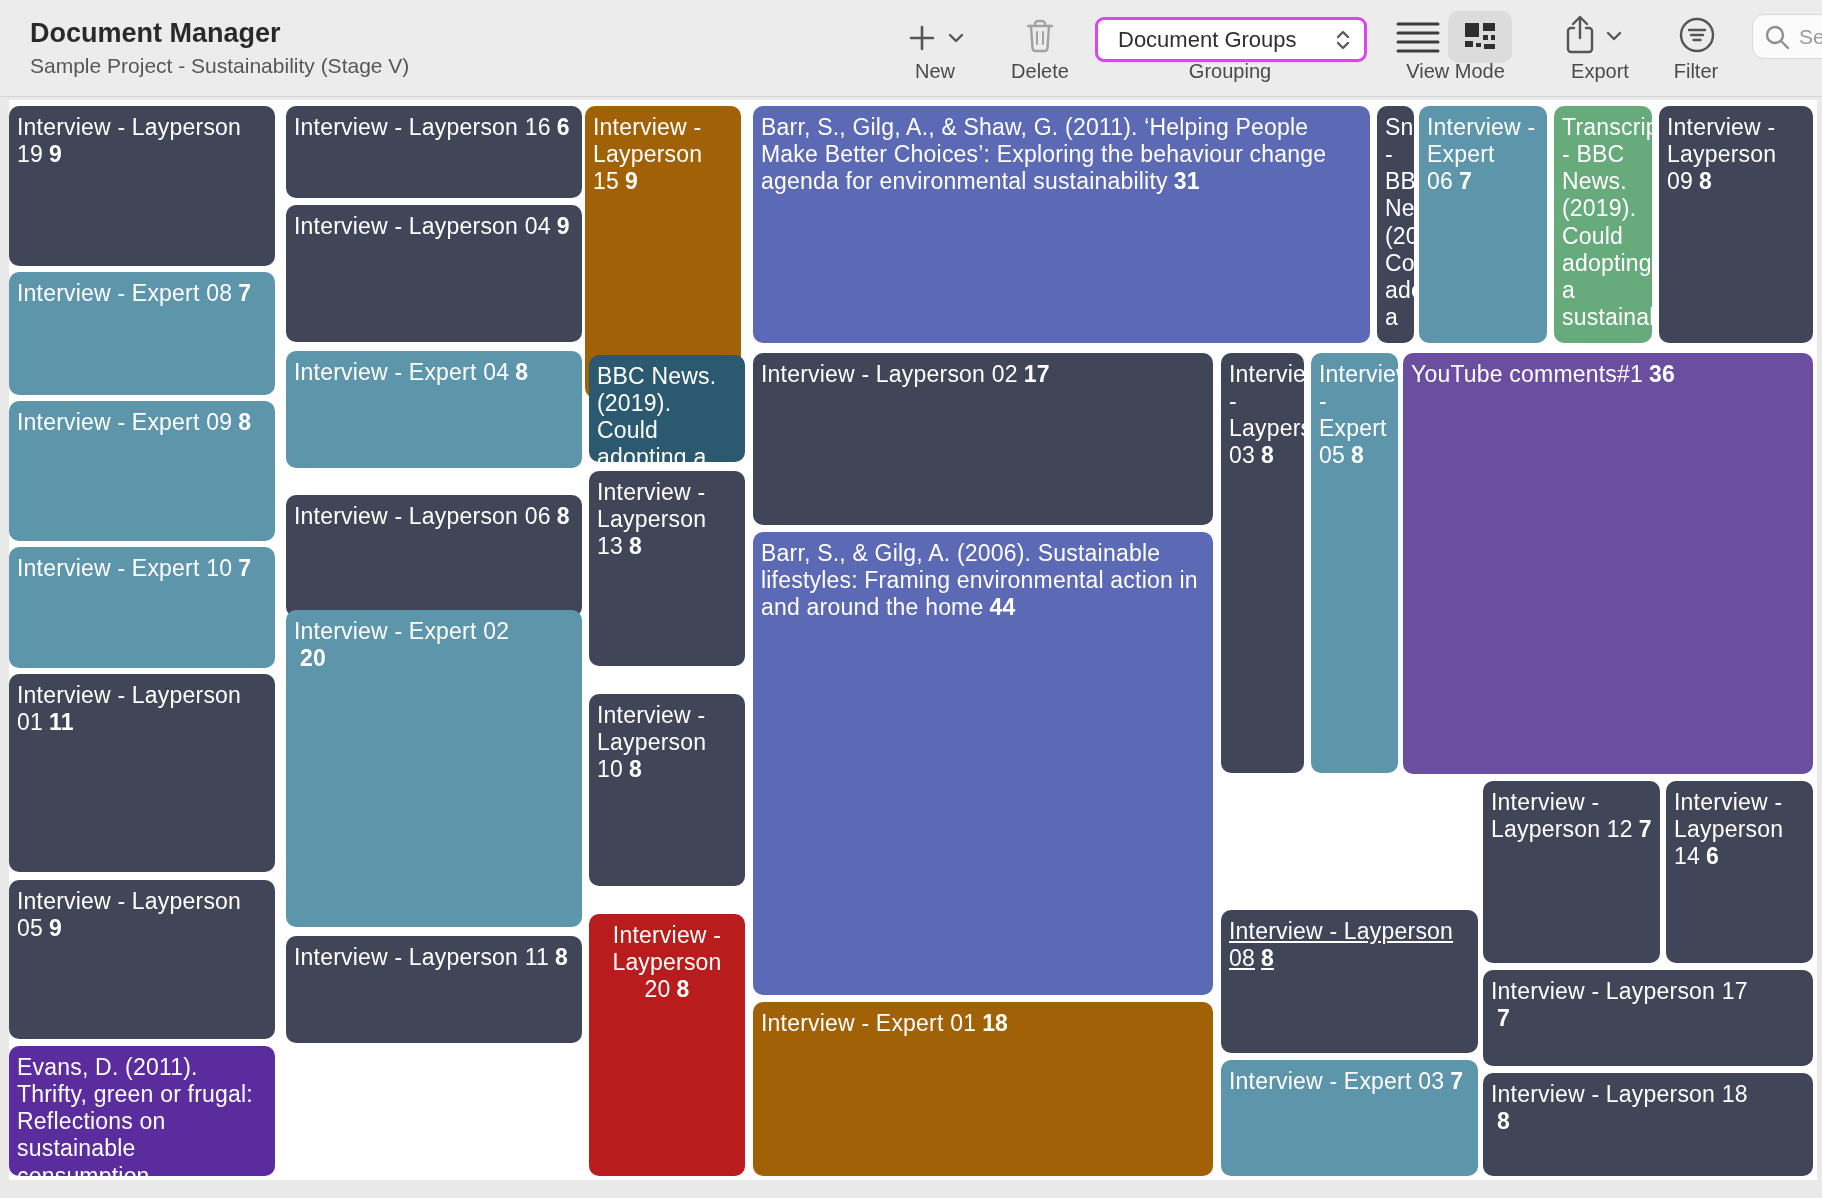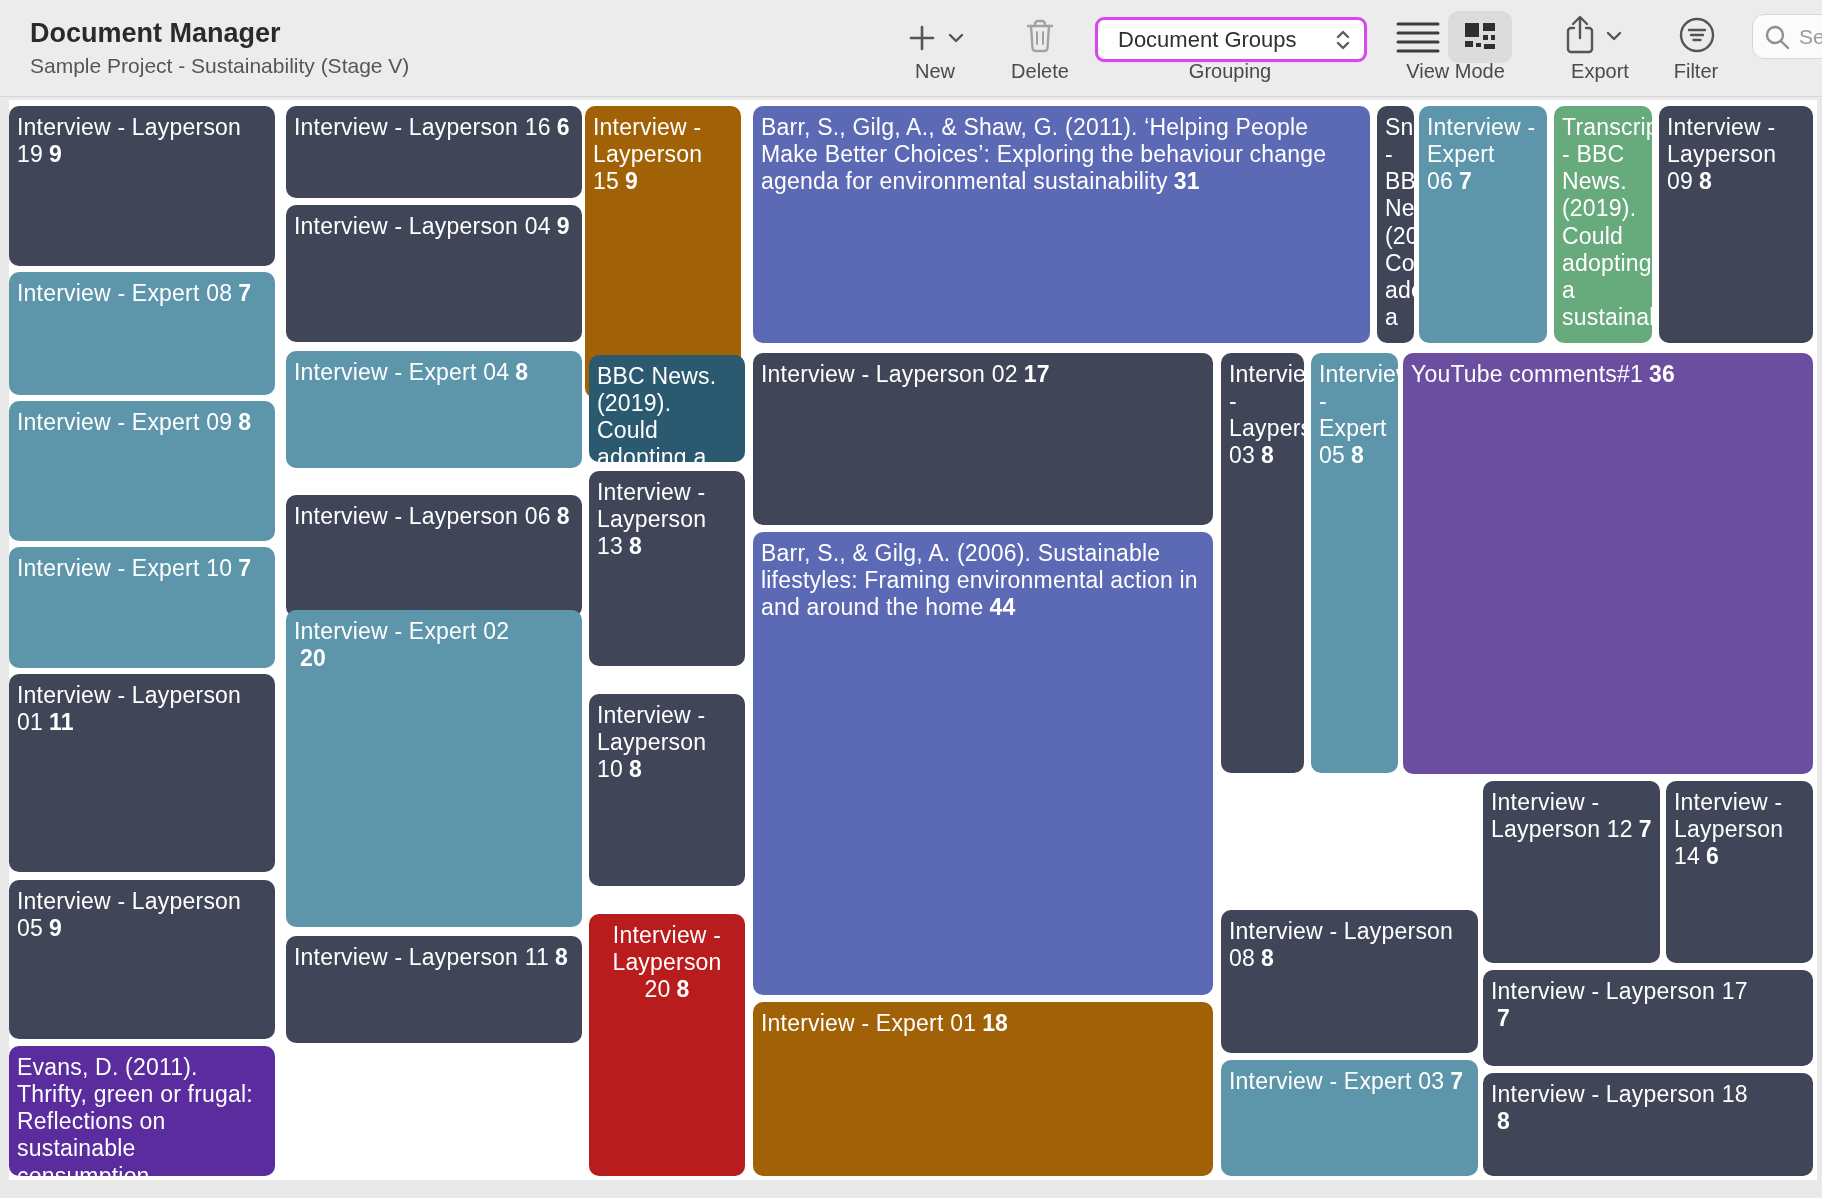--- a/index.html
+++ b/index.html
@@ -172,19 +172,19 @@
     <div class="tile" style="left: 744px; top: 253px; width: 460px; height: 172px; background: rgb(64, 70, 88);"><span>Interview - Layperson 02</span><span class="cnt">17</span></div>
     <div class="tile" style="left: 744px; top: 432px; width: 460px; height: 463px; background: rgb(92, 105, 180);"><span>Barr, S., &amp; Gilg, A. (2006). Sustainable lifestyles: Framing environmental action in and around the home</span><span class="cnt">44</span></div>
     <div class="tile" style="left: 744px; top: 902px; width: 460px; height: 174px; background: #a16207;"><span>Interview - Expert 01</span><span class="cnt">18</span></div>
     <div class="tile" style="left: 1212px; top: 253px; width: 83px; height: 420px; background: rgb(64, 70, 88);"><span>Interview - Layperson 03</span><span class="cnt">8</span></div>
     <div class="tile" style="left: 1302px; top: 253px; width: 87px; height: 420px; background: rgb(93, 150, 171);"><span>Interview - Expert 05</span><span class="cnt">8</span></div>
     <div class="tile" style="left: 1368px; top: 6px; width: 37px; height: 237px; background: rgb(64, 70, 88);"><span>Snippet - BBC News. (2019). Could adopting a</span></div>
     <div class="tile" style="left: 1410px; top: 6px; width: 128px; height: 237px; background: rgb(93, 150, 171);"><span>Interview - Expert 06</span><span class="cnt">7</span></div>
     <div class="tile" style="left: 1545px; top: 6px; width: 98px; height: 237px; background: rgb(103, 170, 123);"><span>Transcript - BBC News. (2019). Could adopting a sustainable</span></div>
     <div class="tile" style="left: 1650px; top: 6px; width: 154px; height: 237px; background: rgb(64, 70, 88);"><span>Interview - Layperson 09</span><span class="cnt">8</span></div>
     <div class="tile" style="left: 1394px; top: 253px; width: 410px; height: 421px; background: rgb(108, 78, 160);"><span>YouTube comments#1</span><span class="cnt">36</span></div>
-    <div class="tile" style="left: 1212px; top: 810px; width: 257px; height: 143px; background: rgb(64, 70, 88);"><span>Interview - Layperson 08</span><span class="cnt">8</span></div>
+    <div class="tile" style="left: 1212px; top: 810px; width: 257px; height: 143px; background: rgb(64, 70, 88); text-decoration: underline;"><span>Interview - Layperson 08</span><span class="cnt">8</span></div>
     <div class="tile" style="left: 1212px; top: 960px; width: 257px; height: 116px; background: rgb(93, 150, 171);"><span>Interview - Expert 03</span><span class="cnt">7</span></div>
     <div class="tile" style="left: 1474px; top: 681px; width: 177px; height: 182px; background: rgb(64, 70, 88);"><span>Interview - Layperson 12</span><span class="cnt">7</span></div>
     <div class="tile" style="left: 1657px; top: 681px; width: 147px; height: 182px; background: rgb(64, 70, 88);"><span>Interview - Layperson 14</span><span class="cnt">6</span></div>
     <div class="tile" style="left: 1474px; top: 870px; width: 330px; height: 96px; background: rgb(64, 70, 88);"><span>Interview - Layperson 17</span><br><span class="cnt">7</span></div>
     <div class="tile" style="left: 1474px; top: 973px; width: 330px; height: 103px; background: rgb(64, 70, 88);"><span>Interview - Layperson 18</span><br><span class="cnt">8</span></div>
   </div>
 
 </body></html>

